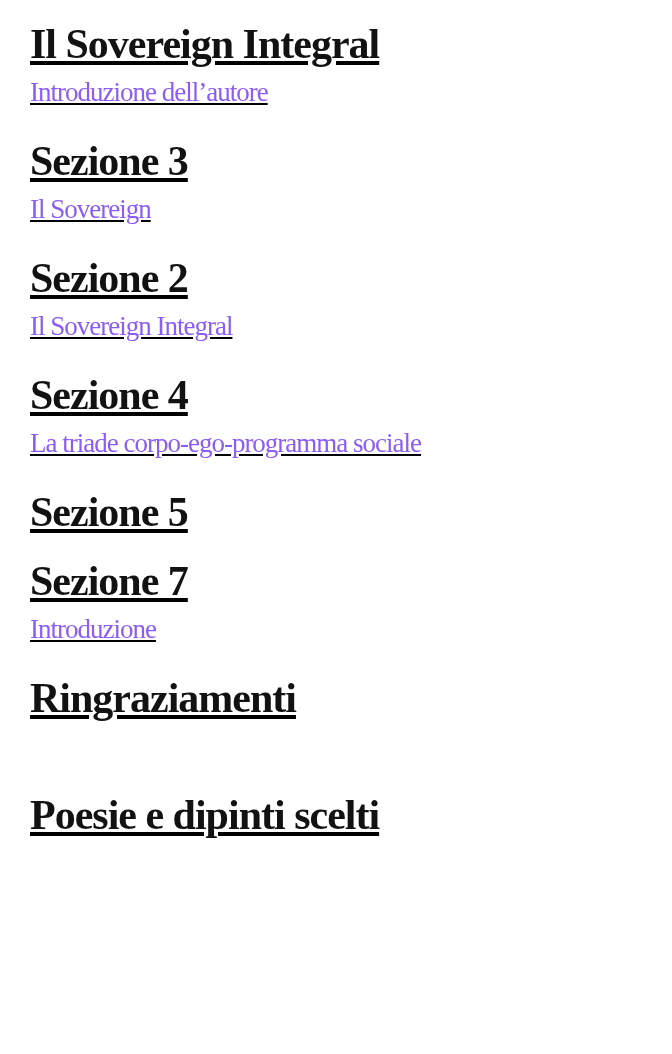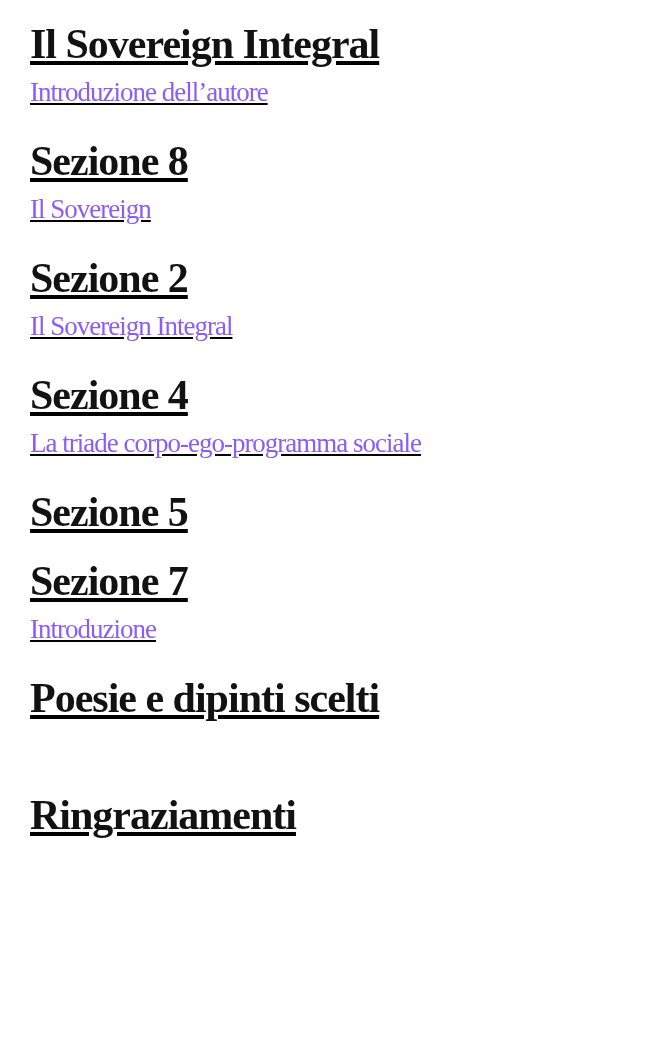--- a/index.html
+++ b/index.html
@@ -46,21 +46,21 @@
 <body>
 
 <div class="page">
 
   <div class="toc-entry">
     <div class="toc-title">Il Sovereign Integral</div>
     <div class="toc-subtitle">Introduzione dell’autore</div>
   </div>
 
   <div class="toc-entry">
-    <div class="toc-title">Sezione 8</div>
+    <div class="toc-title">Sezione 3</div>
     <div class="toc-subtitle">Il Sovereign</div>
   </div>
 
 
   <div class="toc-entry">
     <div class="toc-title">Sezione 2</div>
     <div class="toc-subtitle">Il Sovereign Integral</div>
   </div>
 
   <div class="toc-entry">
@@ -71,22 +71,22 @@
   <div class="toc-entry">
     <div class="toc-title">Sezione 5</div>
   </div>
 
   <div class="toc-entry">
     <div class="toc-title">Sezione 7</div>
     <div class="toc-subtitle">Introduzione</div>
   </div>
 
   <div class="toc-entry">
-    <div class="toc-title">Poesie e dipinti scelti</div>
+    <div class="toc-title">Ringraziamenti</div>
     <div class="toc-subtitle"></div>
   </div>
 
   <div class="toc-entry">
-    <div class="toc-title">Ringraziamenti</div>
+    <div class="toc-title">Poesie e dipinti scelti</div>
     <div class="toc-subtitle"></div>
   </div>
 
 </div>
 
 </body></html>

